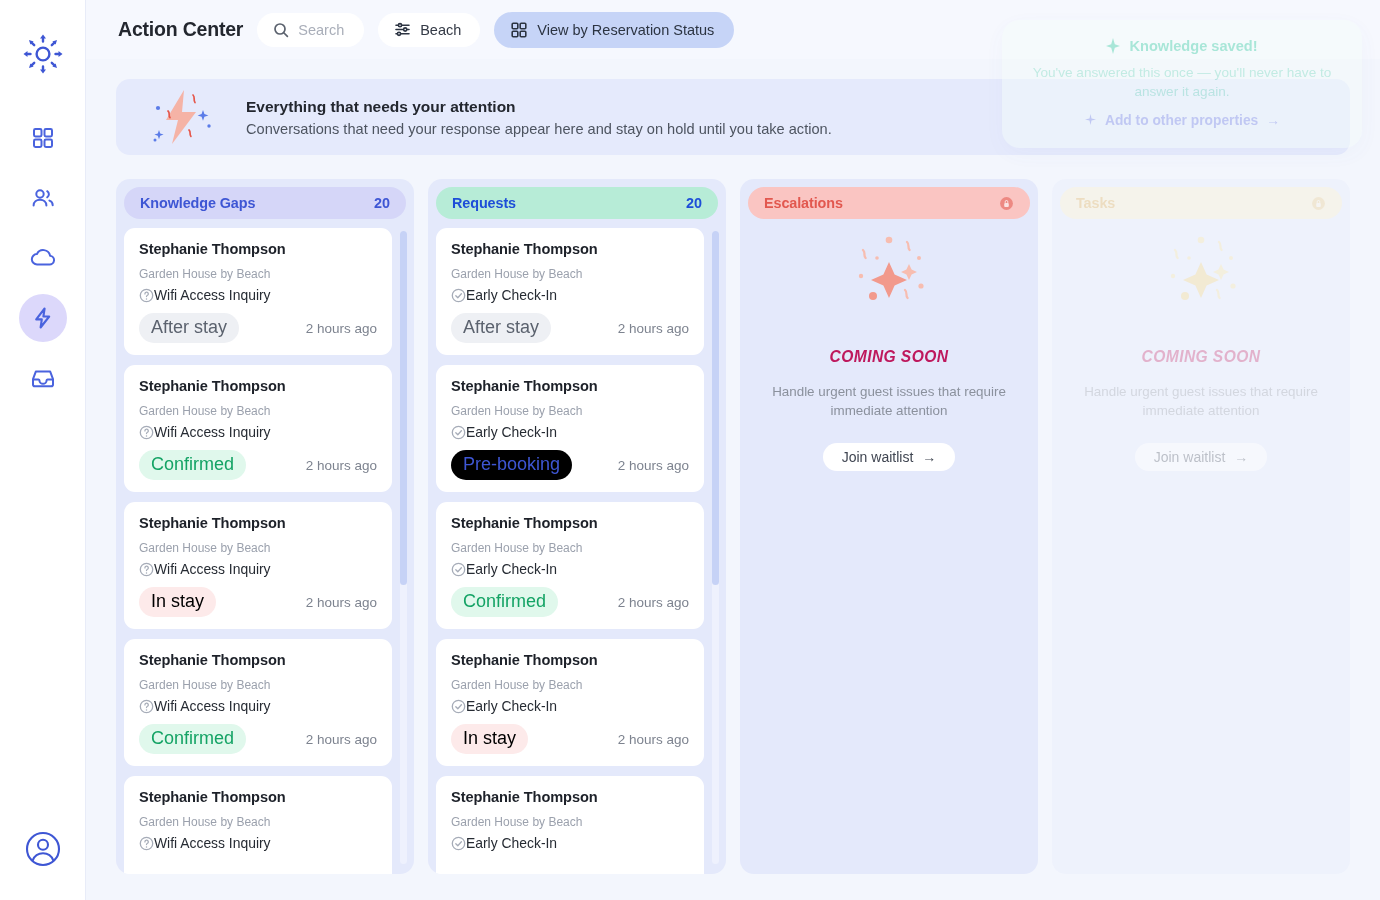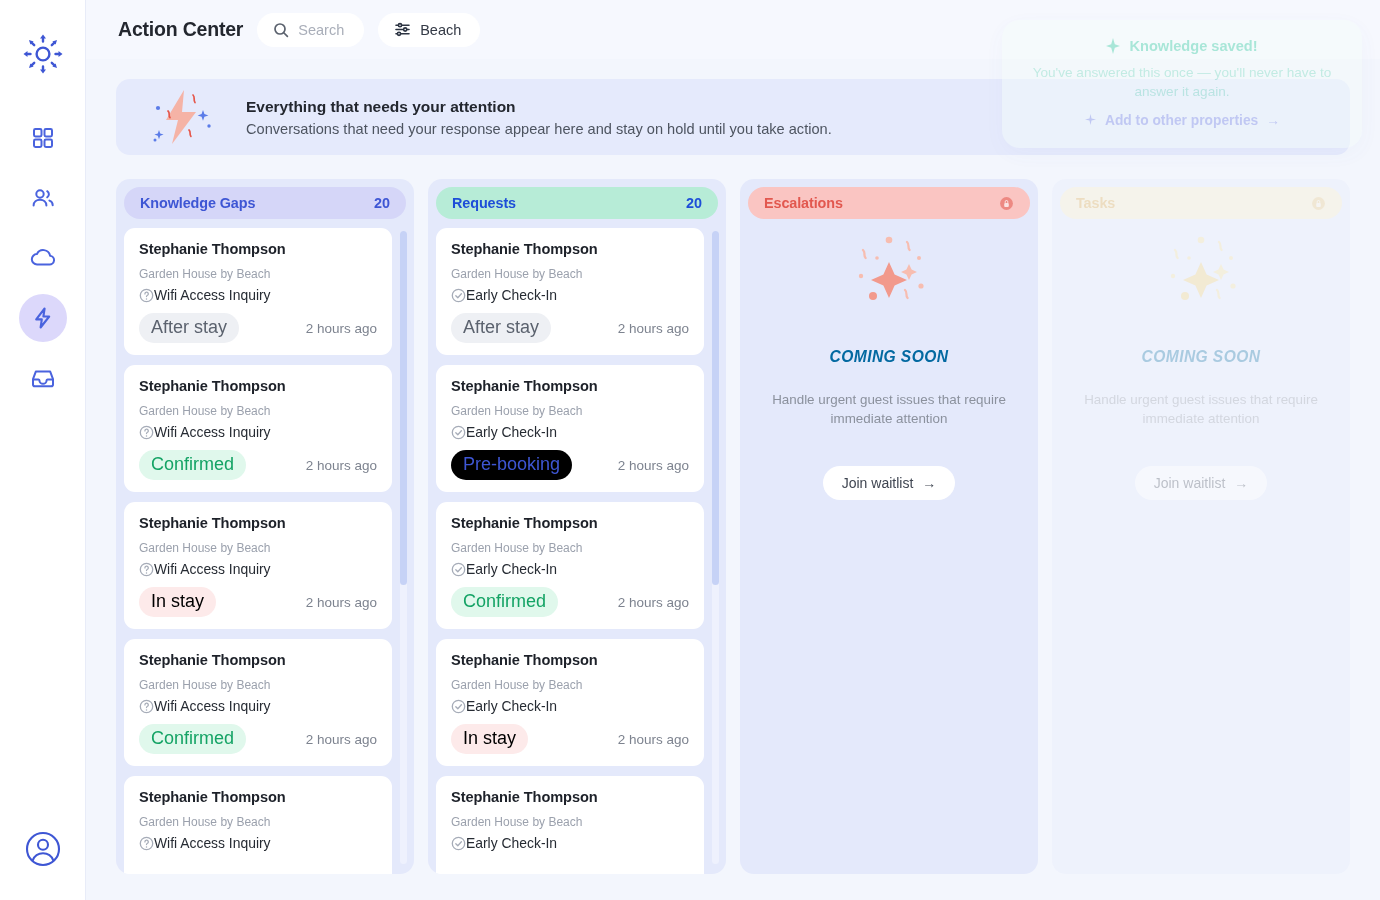--- a/index.html
+++ b/index.html
@@ -187,28 +187,28 @@
   .soon {
     flex: 1 1 auto;
     display: flex; flex-direction: column;
     align-items: center; justify-content: center;
     padding: 0 22px 40px 22px;
     text-align: center;
   }
   .soon-art { width: 112px; height: 98px; margin-bottom: 22px; }
   .soon-title {
     font-size: 15.6px; font-weight: bold; font-style: italic;
-    color: #0369a1; letter-spacing: 0.4px; margin-bottom: 24px;
+    color: #be185d; letter-spacing: 0.4px; margin-bottom: 16px;
   }
   .soon-desc { font-size: 13.4px; color: #8b919d; line-height: 1.45; margin-bottom: 22px; }
   .soon-btn {
     background: #ffffff; border-radius: 999px;
-    height: 34px; padding: 0 19px;
+    height: 28px; padding: 0 19px;
     display: inline-flex; align-items: center; gap: 9px;
-    font-size: 14px; color: #3f4551; cursor: pointer; margin-top: 15px;
+    font-size: 14px; color: #3f4551; cursor: pointer;
   }
   .col-faded { opacity: 0.30; filter: blur(0.7px); }
 
   
   .toast {
     position: absolute; top: 20px; right: 18px;
     width: 360px; border-radius: 18px;
     background: #f4fdfa;
     padding: 18px 26px 20px 26px;
     text-align: center;
@@ -331,20 +331,31 @@
           <svg width="17" height="17" viewBox="0 0 17 17" fill="none" stroke="#2c3442" stroke-width="1.6" stroke-linecap="round">
             <path d="M2 4.2h13M2 8.5h13M2 12.8h13"></path>
             <circle cx="6" cy="4.2" r="1.6" fill="#fff"></circle>
             <circle cx="11.2" cy="8.5" r="1.6" fill="#fff"></circle>
             <circle cx="5" cy="12.8" r="1.6" fill="#fff"></circle>
           </svg>
         </span>
         <span>Beach</span>
       </div>
 
+      <div class="viewby-pill">
+        <span>
+          <svg width="16" height="16" viewBox="0 0 16 16" fill="none" stroke="#2c3442" stroke-width="1.6">
+            <rect x="1.2" y="1.2" width="5.6" height="5.6" rx="1"></rect>
+              <rect x="9.2" y="1.2" width="5.6" height="5.6" rx="1"></rect>
+            <rect x="1.2" y="9.2" width="5.6" height="5.6" rx="1"></rect>
+              <rect x="9.2" y="9.2" width="5.6" height="5.6" rx="1"></rect>
+          </svg>
+        </span>
+        <span>View by Reservation Status</span>
+      </div>
     </div>
 
     <div class="content">
 
       <div class="banner">
         <div class="banner-art">
           <svg width="74" height="62" viewBox="0 0 74 62" fill="none">
             <path d="M38 4 L20 34 h12 l-6 24 L50 26 H36z" fill="#f5b3a6"></path>
             <path d="M47 9c2.5 2.5 0 5 2 7.5" stroke="#e5564a" stroke-width="1.7" fill="none" stroke-linecap="round"></path>
             <path d="M22 25c2.5 2 0 4.5 2 6.6" stroke="#e5564a" stroke-width="1.7" fill="none" stroke-linecap="round"></path>

